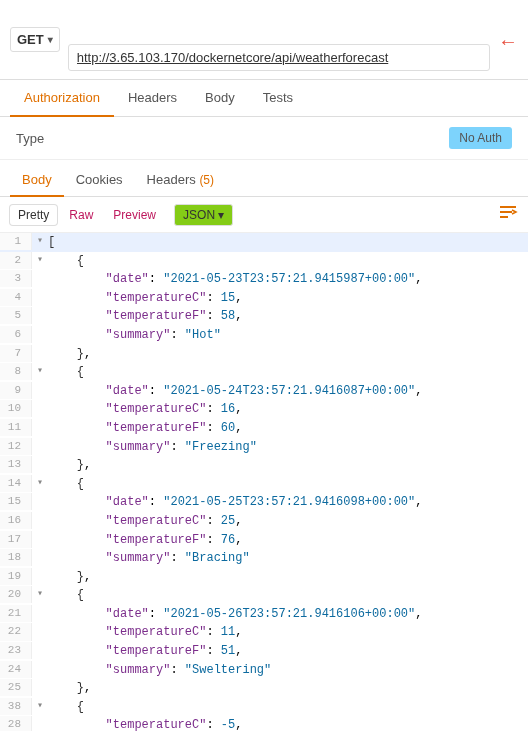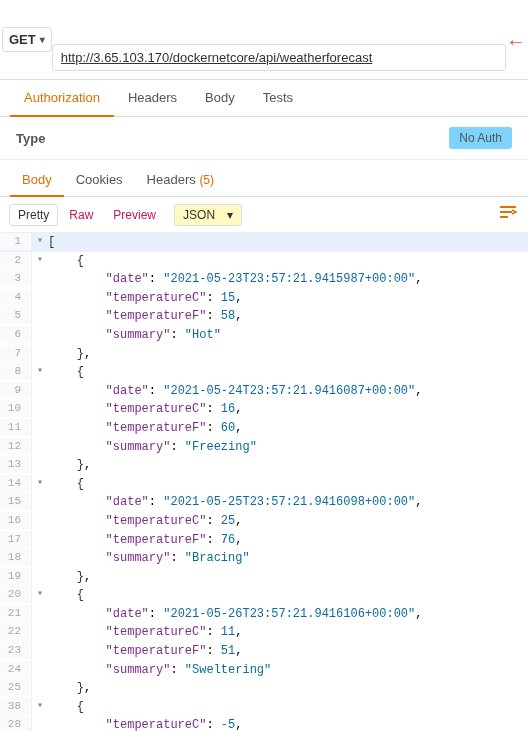--- a/index.html
+++ b/index.html
@@ -9,22 +9,23 @@
       background: #fff;
       width: 528px;
       min-height: 731px;
       overflow-x: hidden;
     }
 
     
     .top-bar {
       display: flex;
       align-items: center;
-      padding: 8px 2px;
+      padding: 8px 10px;
       border-bottom: 1px solid #ddd;
+      gap: 8px;
       position: relative;
     }
     .method-select {
       display: flex;
       align-items: center;
       gap: 4px;
       font-weight: bold;
       font-size: 13px;
       color: #333;
       cursor: pointer;
@@ -79,21 +80,20 @@
     .auth-row {
       display: flex;
       align-items: center;
       justify-content: space-between;
       padding: 10px 16px;
       border-bottom: 1px solid #eee;
     }
     .auth-label {
       font-size: 13px;
       color: #555;
-      font-weight: bold;
     }
     .no-auth-badge {
       background: #7dd3fc;
       color: #555;
       padding: 4px 10px;
       border-radius: 3px;
       font-size: 12px;
     }
 
     
@@ -140,28 +140,28 @@
     }
     .fmt-btn.active {
       background: #fff;
       box-shadow: 0 0 0 1px #ddd;
       color: #333;
       font-weight: 500;
     }
     .json-select {
       display: flex;
       align-items: center;
-      gap: 12px;
+      gap: 3px;
       padding: 3px 8px;
       border: 1px solid #ddd;
       border-radius: 3px;
       font-size: 12px;
       cursor: pointer;
       color: #333;
-      background: #fef9c3;
+      background: #84cc16;
       margin-left: 6px;
     }
     .wrap-icon {
       color: #e07000;
       font-size: 18px;
       margin-left: auto;
       cursor: pointer;
     }
 
     

